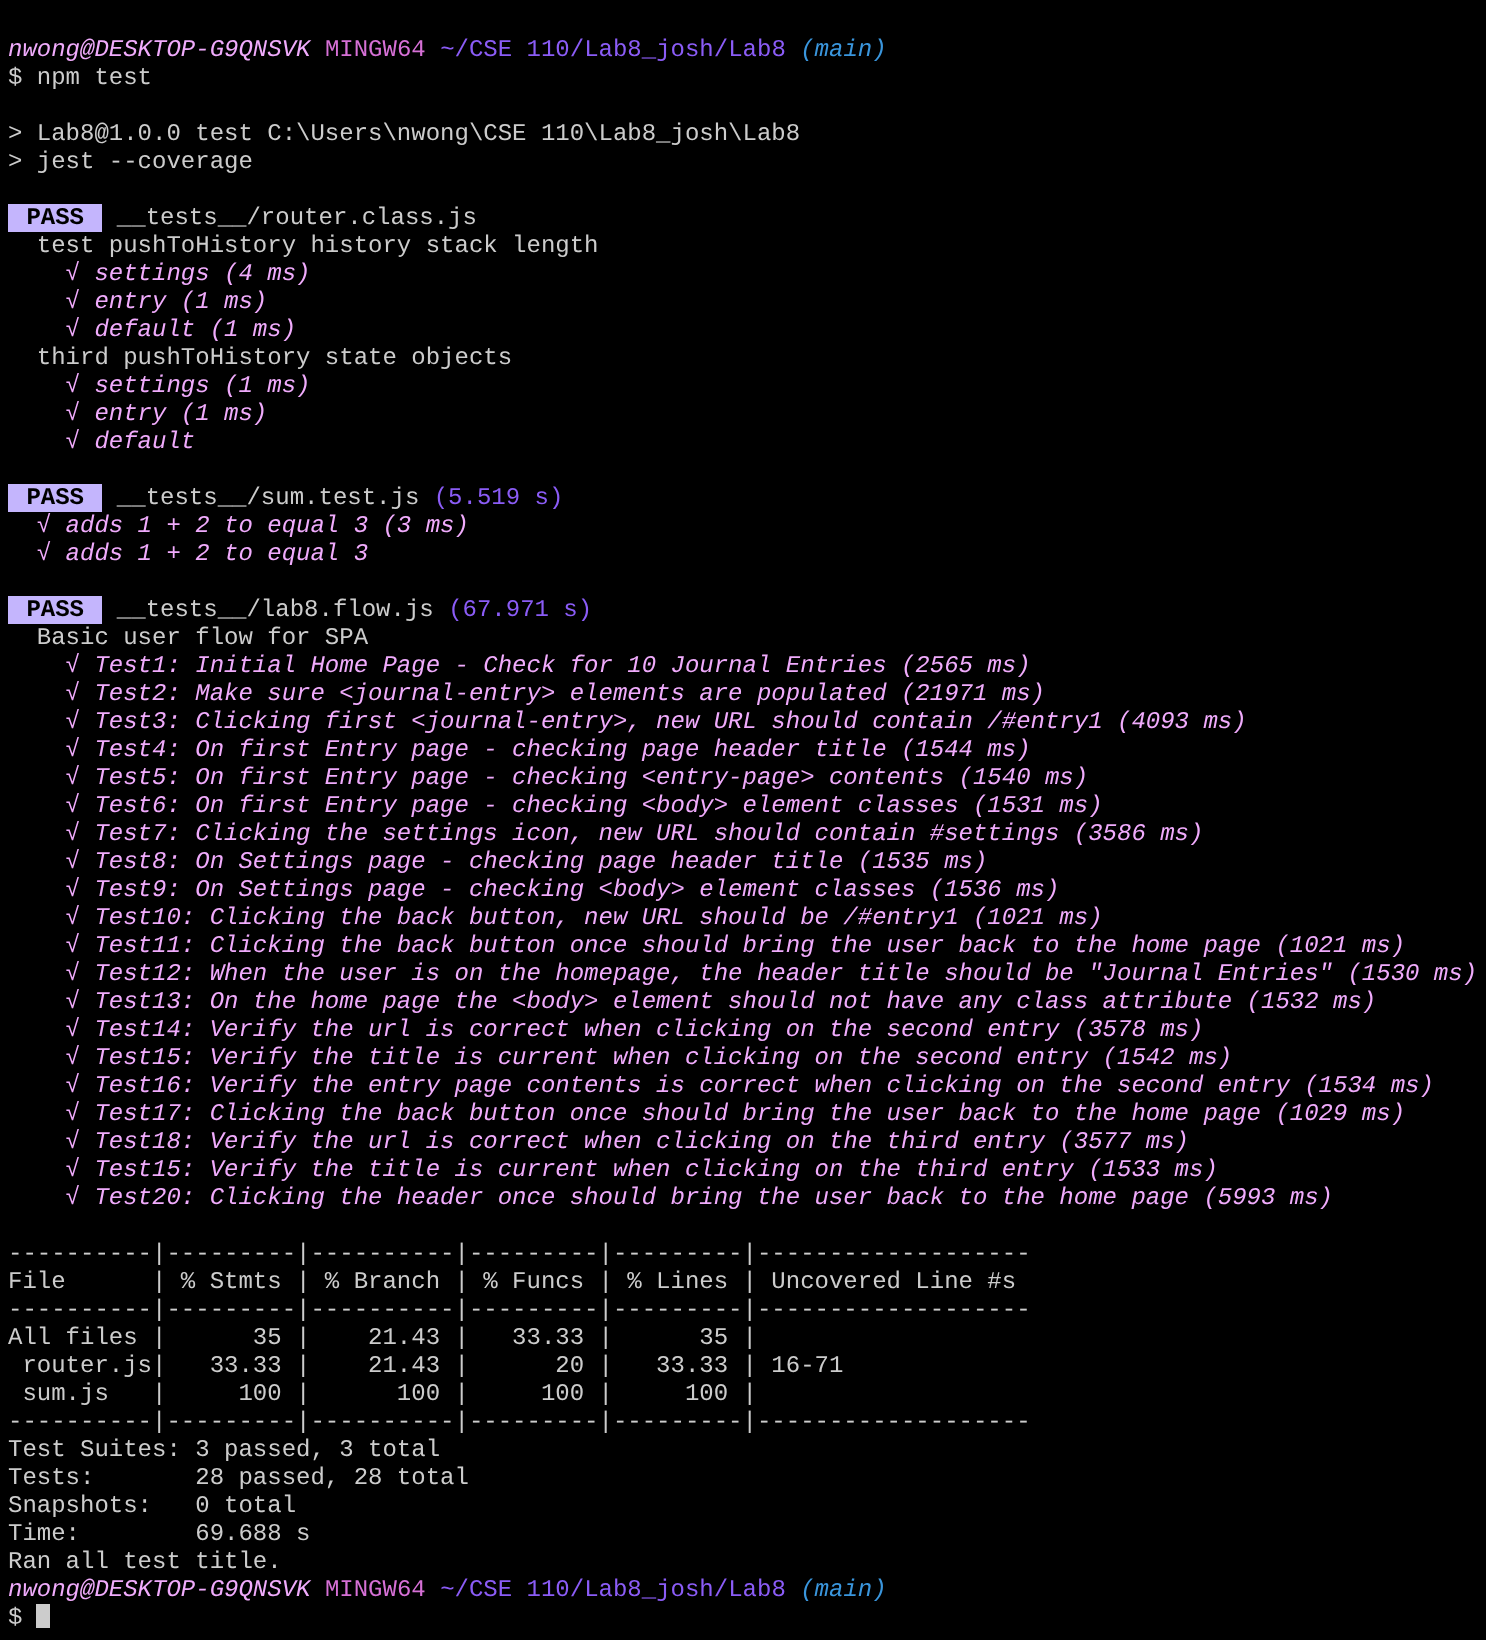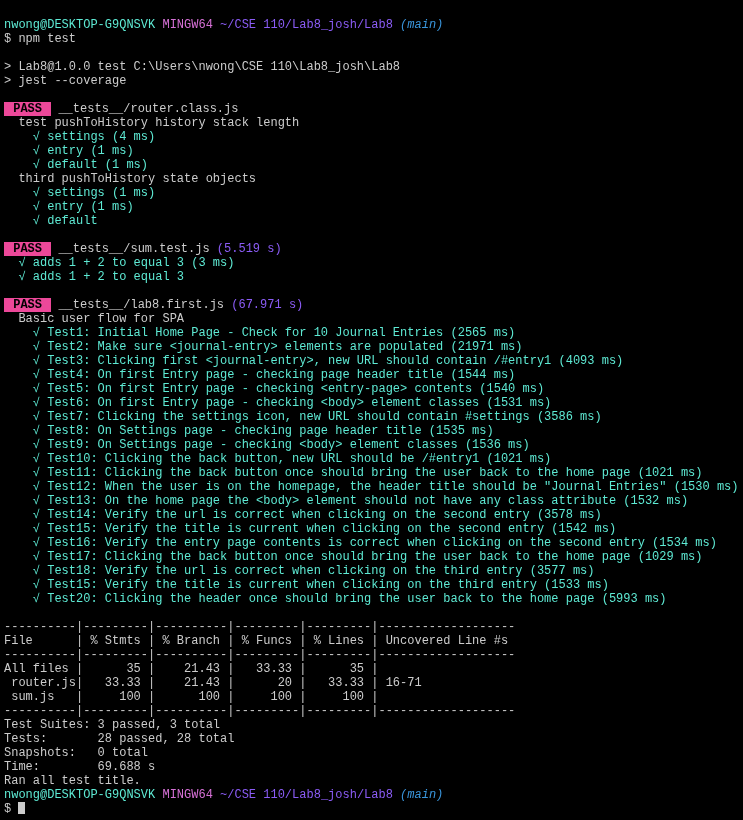--- a/index.html
+++ b/index.html
@@ -13,26 +13,26 @@
   }
   .term {
     width: 743px;
     height: 820px;
     padding: 4px 4px;
     box-sizing: border-box;
     white-space: pre;
     overflow: hidden;
     background: #000;
   }
-  .green { color: #5eead4; }
+  .green { color: #f0abfc; font-style: italic; }
   .magenta { color: #d670d6; }
   .yellow { color: #8b5cf6; }
   .cyan { color: #3a96dd; font-style: italic; }
   .label-pass {
-    background: #ec4899;
+    background: #c4b5fd;
     color: #000;
     font-weight: bold;
     padding: 0 2px;
   }
   .cursor {
     display: inline-block;
     width: 7px;
     height: 12px;
     background: #ccc;
     vertical-align: -2px;
@@ -55,21 +55,21 @@
 <span class="green">    √ default (1 ms)</span>
 <span>  third pushToHistory state objects</span>
 <span class="green">    √ settings (1 ms)</span>
 <span class="green">    √ entry (1 ms)</span>
 <span class="green">    √ default</span>
 <span></span>
 <span><span class="label-pass"> PASS </span> <span>__tests__/sum.test.js</span> <span class="yellow">(5.519 s)</span></span>
 <span class="green">  √ adds 1 + 2 to equal 3 (3 ms)</span>
 <span class="green">  √ adds 1 + 2 to equal 3</span>
 <span></span>
-<span><span class="label-pass"> PASS </span> <span>__tests__/lab8.first.js</span> <span class="yellow">(67.971 s)</span></span>
+<span><span class="label-pass"> PASS </span> <span>__tests__/lab8.flow.js</span> <span class="yellow">(67.971 s)</span></span>
 <span>  Basic user flow for SPA</span>
 <span class="green">    √ Test1: Initial Home Page - Check for 10 Journal Entries (2565 ms)</span>
 <span class="green">    √ Test2: Make sure &lt;journal-entry&gt; elements are populated (21971 ms)</span>
 <span class="green">    √ Test3: Clicking first &lt;journal-entry&gt;, new URL should contain /#entry1 (4093 ms)</span>
 <span class="green">    √ Test4: On first Entry page - checking page header title (1544 ms)</span>
 <span class="green">    √ Test5: On first Entry page - checking &lt;entry-page&gt; contents (1540 ms)</span>
 <span class="green">    √ Test6: On first Entry page - checking &lt;body&gt; element classes (1531 ms)</span>
 <span class="green">    √ Test7: Clicking the settings icon, new URL should contain #settings (3586 ms)</span>
 <span class="green">    √ Test8: On Settings page - checking page header title (1535 ms)</span>
 <span class="green">    √ Test9: On Settings page - checking &lt;body&gt; element classes (1536 ms)</span>

